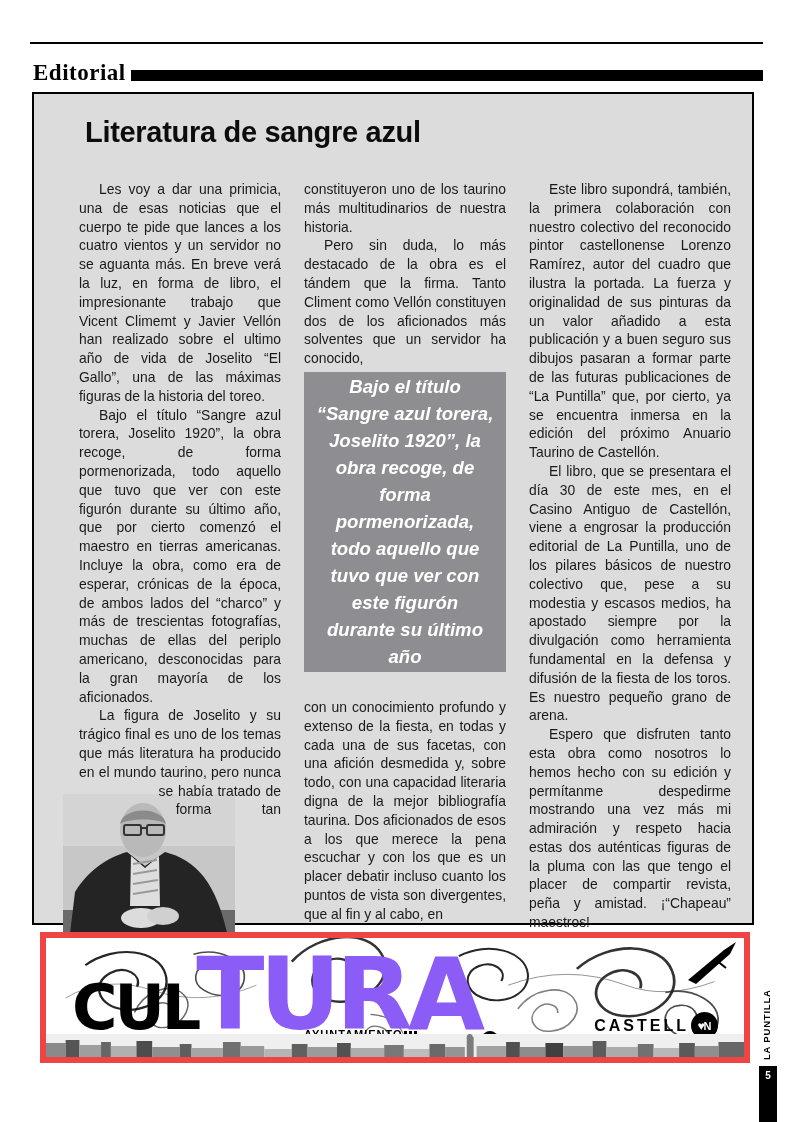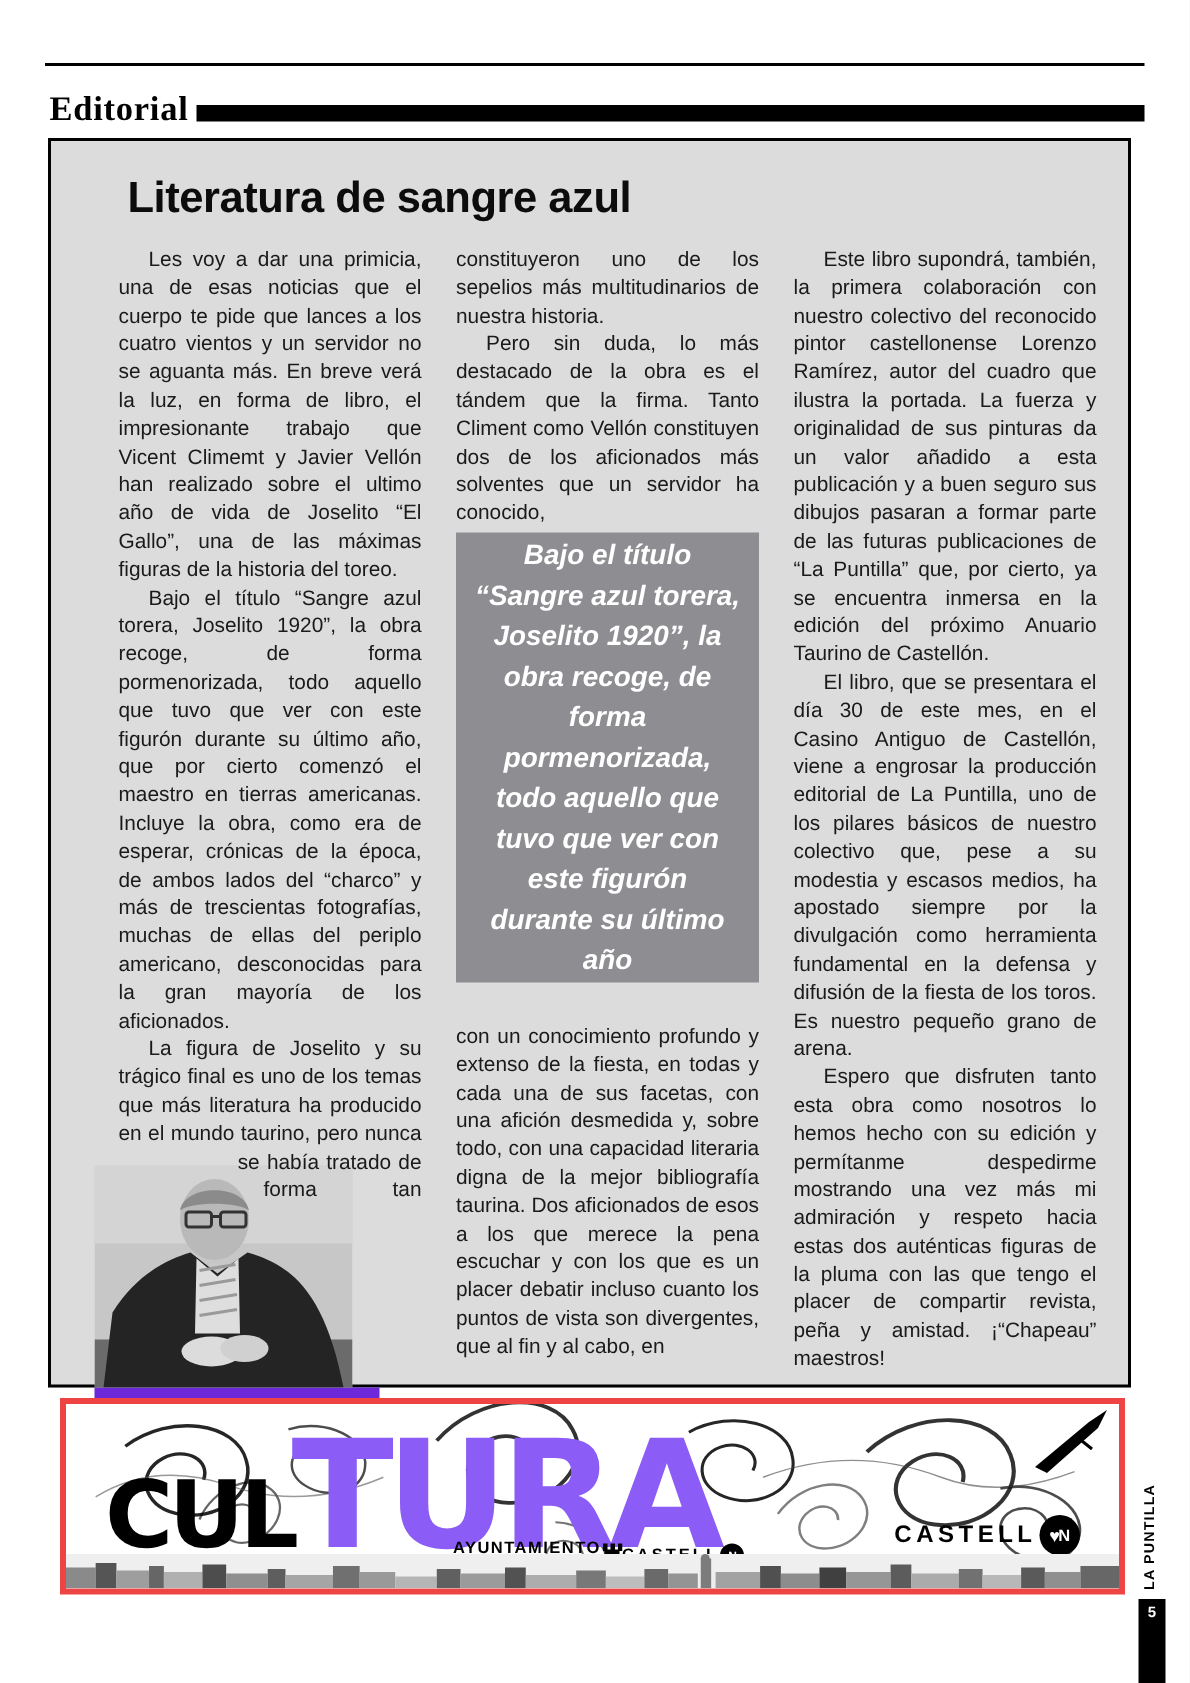--- a/index.html
+++ b/index.html
@@ -15,21 +15,21 @@
   .editorial-row { position:absolute; left:33px; top:57px; width:730px; height:32px; display:flex; align-items:center; }
   .editorial-label { font-family:Liberation Serif, serif; font-weight:bold; font-size:23px; letter-spacing:.5px; color:#000; white-space:nowrap; }
   .editorial-bar { flex:1; height:11px; background:#000; margin-left:5px; margin-top:5px; }
 
   
   .main-box {
     position:absolute; left:32px; top:92px; width:722px; height:833px;
     background:#dcdcdc; border:2px solid #000;padding-left:24px;
   }
   .article-title { margin:22px 0 0 27px; font-size:29px; font-weight:bold; letter-spacing:-.3px; color:#0c0c0c; }
-  .cols { display:flex; gap:23px; padding:0 21px; margin-top:14px; height:740px; }
+  .cols { display:flex; gap:23px; padding:0 21px; margin-top:31px; height:740px; }
   .col { flex:1; min-width:0; font-size:13.9px; line-height:18.8px; text-align:justify; color:#1a1a1a;
          hyphens:auto; -webkit-hyphens:auto; }
   .col p { margin:0; }
   .col p.indent { text-indent:20px; }
 
   
   .pull-quote {
     height:300px; margin:4px 0 26px; background:#8d8d92; color:#fff;
     display:flex; align-items:center; justify-content:center; text-align:center;
     font-weight:bold; font-style:italic; font-size:18.6px; line-height:27px;
@@ -44,21 +44,21 @@
   .photo-float svg { display:block; width:172px; height:148px; }
   .photo-caption {
     display:block; width:190px; background:#6d28d9; color:#fff;
     font-size:10px; font-weight:bold; letter-spacing:1.5px;
     padding:5px 0 5px 46px; text-indent:0; text-align:left;
   }
 
   
   .banner {
     position:absolute; left:40px; top:932px; width:710px; height:131px;
-    background:#fff; border:4px solid #ef4444; overflow:hidden;
+    background:#fff; border:6px solid #ef4444; overflow:hidden;
   }
   .scribbles { position:absolute; left:0; top:0; width:100%; height:100%; }
   .cultura-word { position:absolute; left:26px; bottom:22px; display:flex; align-items:baseline; white-space:nowrap; }
   .cul  { font-family:"DejaVu Sans", sans-serif; font-weight:bold; font-size:62px; letter-spacing:-3px; line-height:.8; color:#000; }
   .tura { font-family:"DejaVu Sans", sans-serif; font-weight:bold; font-size:100px; letter-spacing:-5px; line-height:.8; margin-left:-2px; color:#8b5cf6; }
   .castellon-wordmark { position:absolute; right:26px; top:74px; display:flex; align-items:center; font-weight:bold; font-size:16px; letter-spacing:3px; color:#000; }
   .castellon-circle { width:27px; height:27px; border-radius:50%; background:#000; color:#fff; margin-left:2px;
     display:flex; align-items:center; justify-content:center; font-size:11px; letter-spacing:0; }
   .castellon-circle .heart { font-size:12px; margin-right:-1px; }
   .pen-icon-wrap { position:absolute; right:6px; top:4px; }
@@ -118,21 +118,21 @@
               <ellipse cx="78" cy="124" rx="20" ry="10" fill="#dcdcdc"></ellipse>
               <ellipse cx="100" cy="122" rx="16" ry="9" fill="#d0d0d0"></ellipse>
             </svg>
             <span class="photo-caption">PEDRO MILEO</span>
           </span>
           <span>La figura de Joselito y su trágico final es uno de los temas que más literatura ha producido en el mundo taurino, pero nunca se había tratado de forma tan pormenorizada los hechos y circunstancias que rodearon al matador en sus últimos días, así como los que siguieron a la tragedia de Talavera, que</span>
         </p>
       </div>
 
       <div class="col">
-        <p>constituyeron uno de los sepelios más multitudinarios de nuestra historia.</p>
+        <p>constituyeron uno de los taurino más multitudinarios de nuestra historia.</p>
         <p class="indent">Pero sin duda, lo más destacado de la obra es el tándem que la firma. Tanto Climent como Vellón constituyen dos de los aficionados más solventes que un servidor ha conocido,</p>
         <div class="pull-quote">Bajo el título “Sangre azul torera, Joselito 1920”, la obra recoge, de forma pormenorizada, todo aquello que tuvo que ver con este figurón durante su último año</div>
         <p>con un conocimiento profundo y extenso de la fiesta, en todas y cada una de sus facetas, con una afición desmedida y, sobre todo, con una capacidad literaria digna de la mejor bibliografía taurina. Dos aficionados de esos a los que merece la pena escuchar y con los que es un placer debatir incluso cuanto los puntos de vista son divergentes, que al fin y al cabo, en</p>
       </div>
 
       <div class="col">
         <p class="indent">Este libro supondrá, también, la primera colaboración con nuestro colectivo del reconocido pintor castellonense Lorenzo Ramírez, autor del cuadro que ilustra la portada. La fuerza y originalidad de sus pinturas da un valor añadido a esta publicación y a buen seguro sus dibujos pasaran a formar parte de las futuras publicaciones de “La Puntilla” que, por cierto, ya se encuentra inmersa en la edición del próximo Anuario Taurino de Castellón.</p>
         <p class="indent">El libro, que se presentara el día 30 de este mes, en el Casino Antiguo de Castellón, viene a engrosar la producción editorial de La Puntilla, uno de los pilares básicos de nuestro colectivo que, pese a su modestia y escasos medios, ha apostado siempre por la divulgación como herramienta fundamental en la defensa y difusión de la fiesta de los toros. Es nuestro pequeño grano de arena.</p>
         <p class="indent">Espero que disfruten tanto esta obra como nosotros lo hemos hecho con su edición y permítanme despedirme mostrando una vez más mi admiración y respeto hacia estas dos auténticas figuras de la pluma con las que tengo el placer de compartir revista, peña y amistad. ¡“Chapeau” maestros!</p>
       </div>

